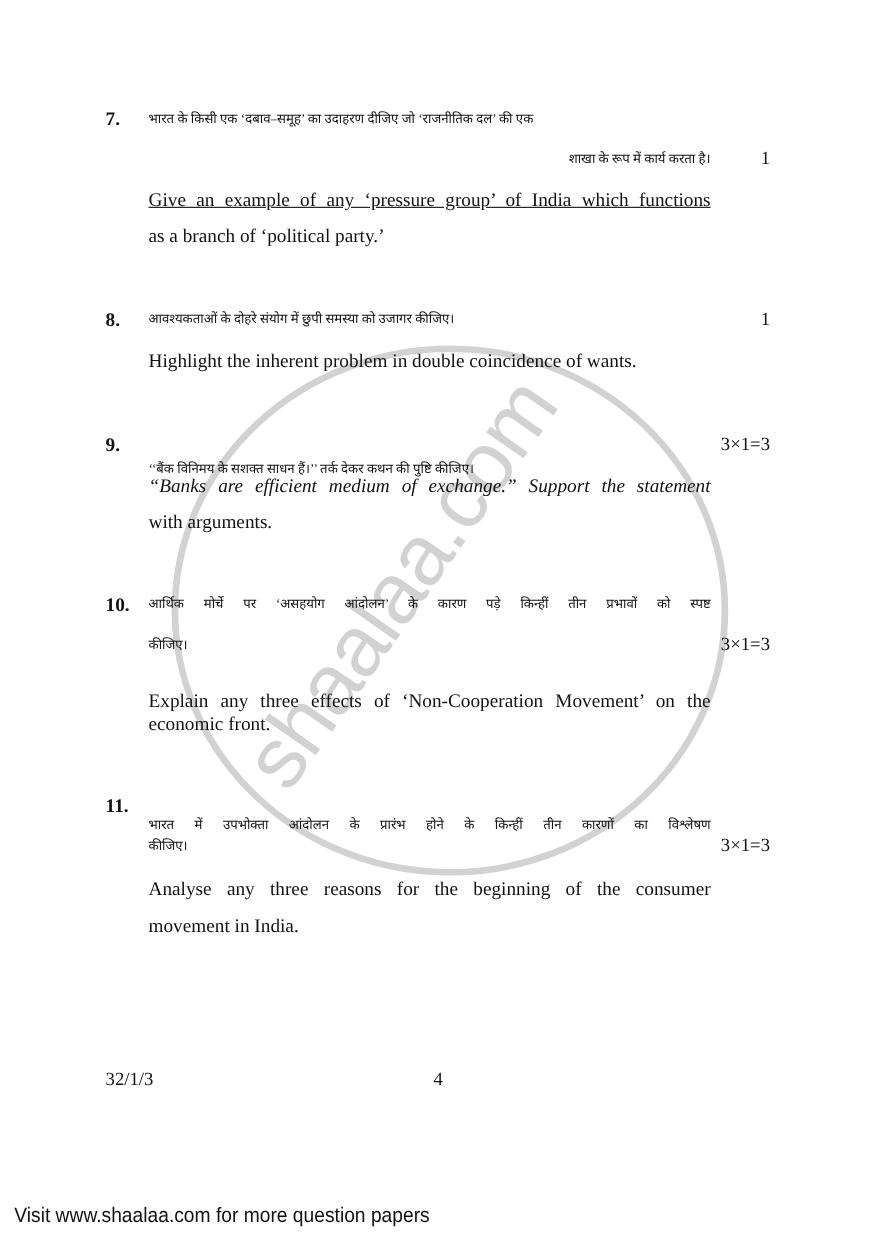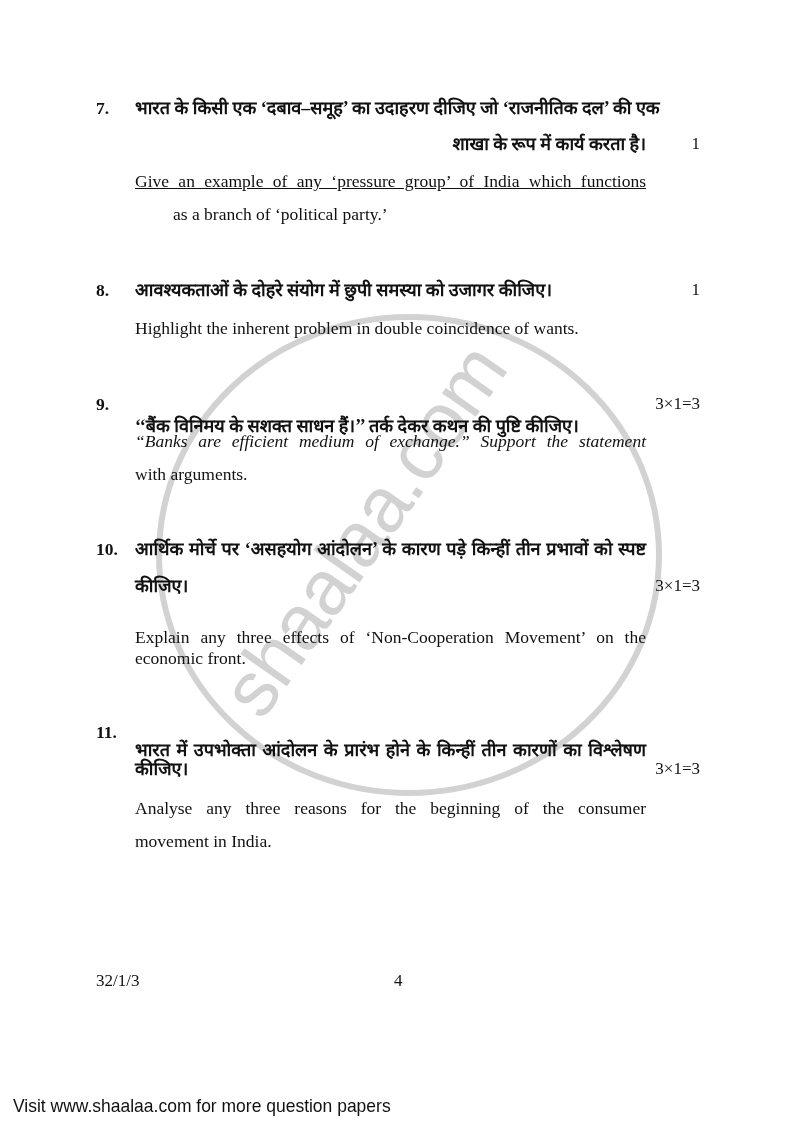--- a/index.html
+++ b/index.html
@@ -34,22 +34,21 @@
     }
     .line {
       position: absolute;
       left: 135px;
       width: 511px;
       font-size: 17.5px;
       line-height: 20px;
       white-space: nowrap;
     }
     .line.hi {
-      font-size: 18px;
-      font-weight: bold;
+      font-size: 12px;
     }
     .line.justify {
       text-align: justify;
       text-align-last: justify;
       white-space: normal;
     }
     .qnum {
       position: absolute;
       left: 96px;
       font-weight: bold;
@@ -100,21 +99,21 @@
 </svg>
 
 <div class="page">
 
   <div>
     <div class="qnum" style="top:98px;">7.</div>
     <div class="line hi" style="top:98px;">भारत के किसी एक ‘दबाव–समूह’ का उदाहरण दीजिए जो ‘राजनीतिक दल’ की एक</div>
     <div class="line hi" style="top:134px;text-align:right;">शाखा के रूप में कार्य करता है।</div>
     <div class="marks" style="top:134px;">1</div>
     <div class="line justify" style="top:171px;text-decoration:underline;">Give an example of any ‘pressure group’ of India which functions</div>
-    <div class="line" style="top:204px;margin-left:38px;">as a branch of ‘political party.’</div>
+    <div class="line" style="top:204px;">as a branch of ‘political party.’</div>
   </div>
 
   <div>
     <div class="qnum" style="top:280px;">8.</div>
     <div class="line hi" style="top:280px;">आवश्यकताओं के दोहरे संयोग में छुपी समस्या को उजागर कीजिए।</div>
     <div class="marks" style="top:280px;">1</div>
     <div class="line" style="top:318px;">Highlight the inherent problem in double coincidence of wants.</div>
   </div>
 
   <div>

